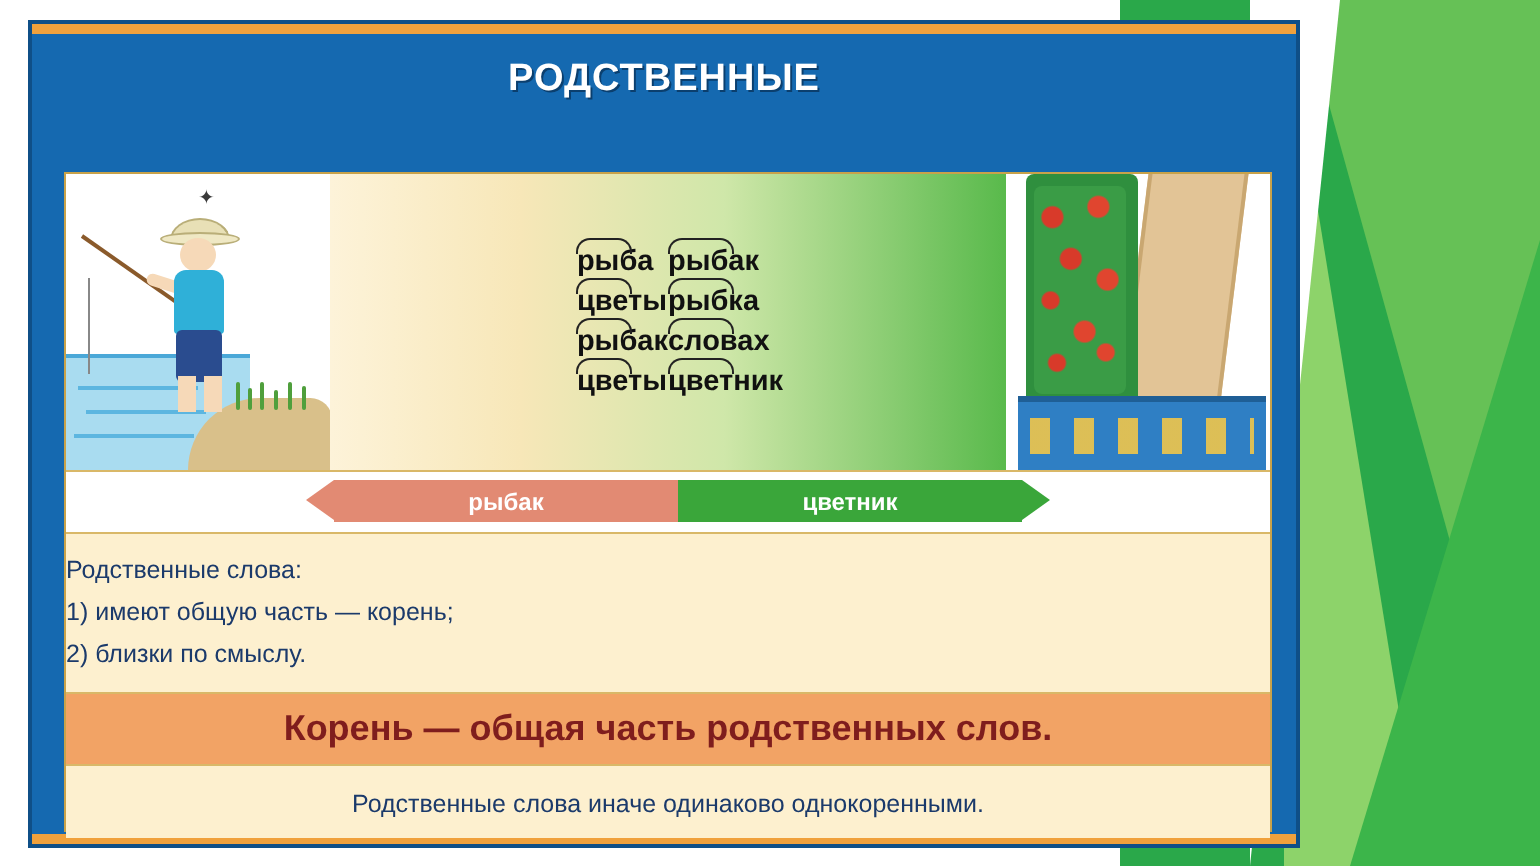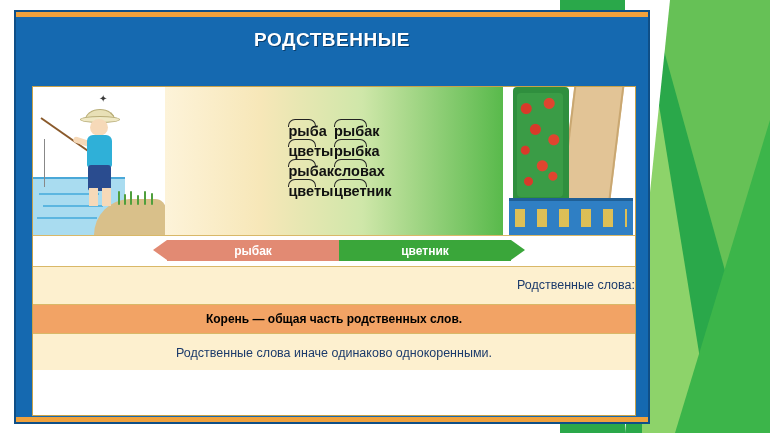--- a/index.html
+++ b/index.html
@@ -353,33 +353,33 @@
     right: -14px; top: 0;
     border-top: 10.5px solid transparent;
     border-bottom: 10.5px solid transparent;
     border-left: 14px solid #3aa63a;
   }
 
   
   .rules {
     background: #fdf0cf;
     padding: 8px 0 8px 0;
-    text-align: right;
+    text-align: left;
     color: #1b3a6b;
     font-size: 12.5px;
     line-height: 21px;
   }
   .rules div { white-space: nowrap; }
 
   .highlight {
     background: #f2a365;
     text-align: center;
     font-weight: bold;
-    font-size: 12px;
-    color: #000000;
+    font-size: 18px;
+    color: #7f1d1d;
     padding: 7px 0;
     border-top: 1px solid #d9b868;
     border-bottom: 1px solid #d9b868;
   }
 
   .footer-note {
     background: #fdf0cf;
     text-align: center;
     color: #1b3a6b;
     font-size: 12.5px;
@@ -503,20 +503,22 @@
           <div class="arrow arrow-left">
             <span>рыбак</span>
           </div>
           <div class="arrow arrow-right">
             <span>цветник</span>
           </div>
         </div>
 
         <div class="rules">
           <div>Родственные слова:</div>
+          <div>1) имеют общую часть — корень;</div>
+          <div>2) близки по смыслу.</div>
         </div>
 
         <div class="highlight">Корень — общая часть родственных слов.</div>
 
         <div class="footer-note">
           <div>Родственные слова иначе одинаково однокоренными.</div>
         </div>
 
       </div>
     </div>

